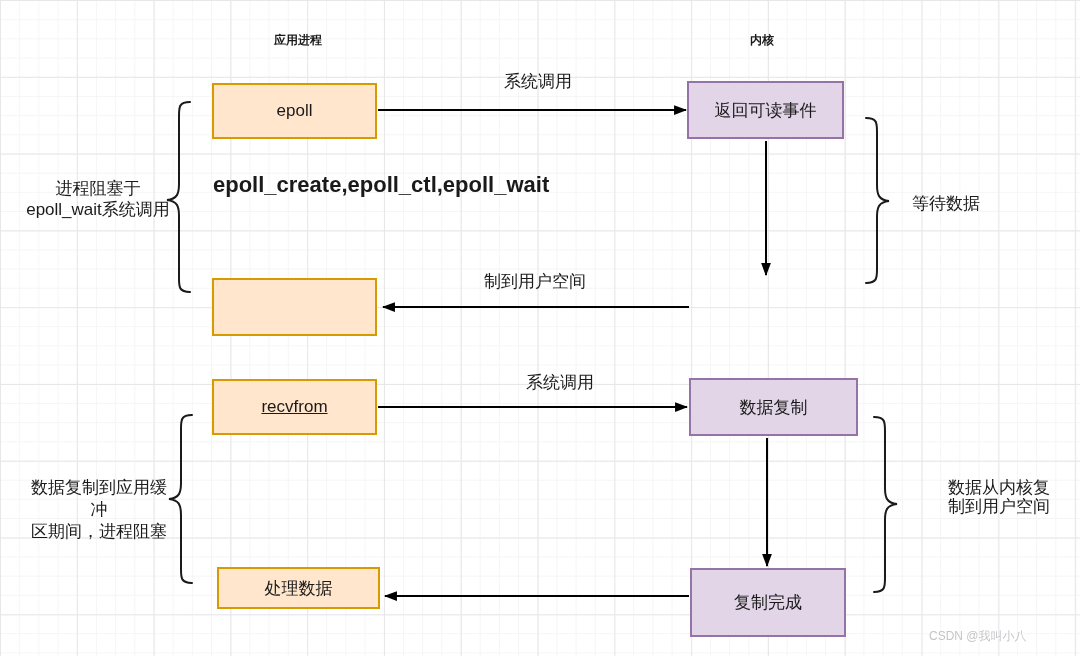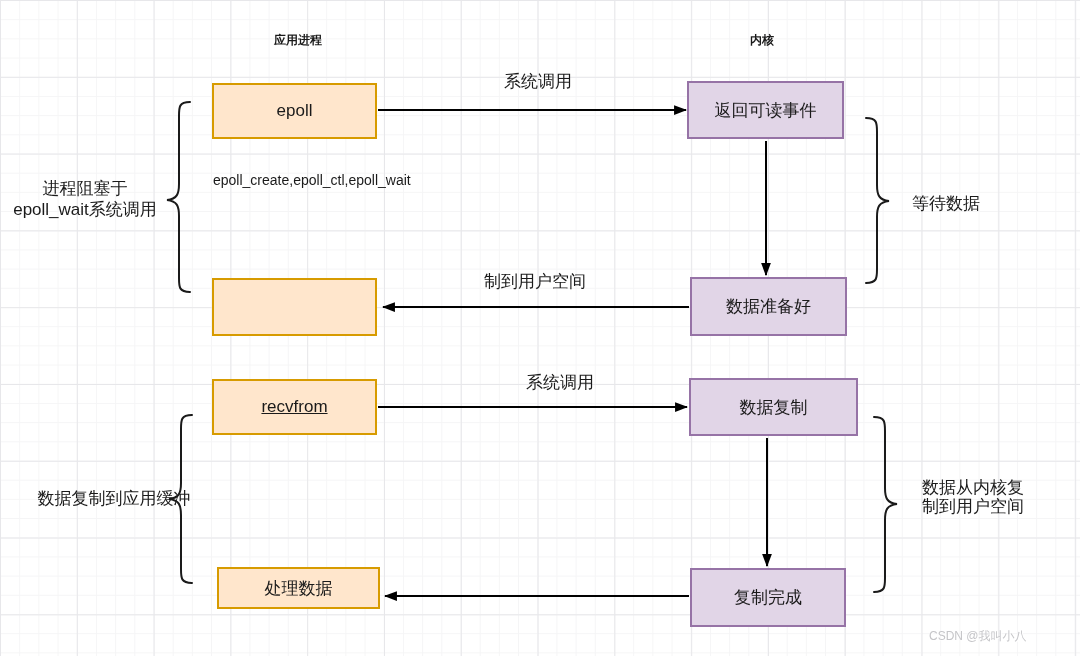--- a/index.html
+++ b/index.html
@@ -24,22 +24,22 @@
   .node {
     position:absolute; box-sizing:border-box;
     display:flex; align-items:center; justify-content:center;
     font-size:17px; text-align:center;
   }
   .node.process { background:#FFE6CC; border:2px solid #D79B00; }
   .node.kernel  { background:#E1D5E7; border:2px solid #9673A6; }
   .hdr { position:absolute; font-size:12px; font-weight:bold; text-align:center; }
   .lbl { position:absolute; font-size:17px; text-align:right; white-space:nowrap; }
   .ann { position:absolute; font-size:17px; text-align:center; }
-  .ann .ln { display:block; }
-  .api { position:absolute; font-size:14px; white-space:nowrap; }
+  .ann .ln { display:block;margin-left:26px; }
+  .api { position:absolute; font-size:22px; white-space:nowrap;font-weight:bold; }
   .wm  { position:absolute; font-size:12px; color:#c5c5c8; white-space:nowrap;
          text-shadow: 1px 1px 0 #ffffff; }
 </style>
 </head>
 <body>
 
 <div class="canvas">
 
   <svg class="layer" width="1080" height="656" viewBox="0 0 1080 656">
     <defs>
@@ -62,36 +62,36 @@
 
   <div class="hdr" style="left:228px; top:32px; width:140px;">应用进程</div>
   <div class="hdr" style="left:702px; top:32px; width:120px;">内核</div>
 
   <div class="node process" style="left:212px; top:83px;  width:165px; height:56px;">epoll</div>
   <div class="node process" style="left:212px; top:278px; width:165px; height:58px;"></div>
   <div class="node process" style="left:212px; top:379px; width:165px; height:56px;text-decoration:underline;">recvfrom</div>
   <div class="node process" style="left:217px; top:567px; width:163px; height:42px;">处理数据</div>
 
   <div class="node kernel" style="left:687px; top:81px;  width:157px; height:58px;">返回可读事件</div>
-  <div class="node kernel" style="left:690px; top:277px; width:157px; height:59px;">数据准备好</div>
   <div class="node kernel" style="left:689px; top:378px; width:169px; height:58px;">数据复制</div>
-  <div class="node kernel" style="left:690px; top:568px; width:156px; height:59px;">复制完成</div>
+  <div class="node kernel" style="left:690px; top:568px; width:156px; height:69px;">复制完成</div>
 
   <div class="lbl" style="left:452px; top:70px; width:120px;">系统调用</div>
   <div class="lbl" style="left:446px; top:270px; width:140px;">制到用户空间</div>
   <div class="lbl" style="left:474px; top:371px; width:120px;">系统调用</div>
 
   <div class="api" style="left:213px; top:172px;">epoll_create,epoll_ctl,epoll_wait</div>
 
   <div class="ann" style="left:0px; top:178px; width:170px; line-height:21px;">
     <span class="ln">进程阻塞于</span>
     <span class="ln">epoll_wait系统调用</span>
   </div>
-  <div class="ann" style="left:0px; top:488px; width:172px; line-height:22px;padding-left:28px;">
+  <div class="ann" style="left:0px; top:477px; width:172px; line-height:22px;">
     <span class="ln">数据复制到应用缓冲</span>
+    <span class="ln">区期间，进程阻塞</span>
   </div>
   <div class="ann" style="left:912px; top:192px;text-align:center;">等待数据</div>
   <div class="ann" style="left:922px; top:478px; line-height:19px; text-align:right;">
     <span class="ln">数据从内核复</span>
     <span class="ln">制到用户空间</span>
   </div>
 
   <div class="wm" style="left:929px; top:628px;">CSDN @我叫小八</div>
 
 </div>

